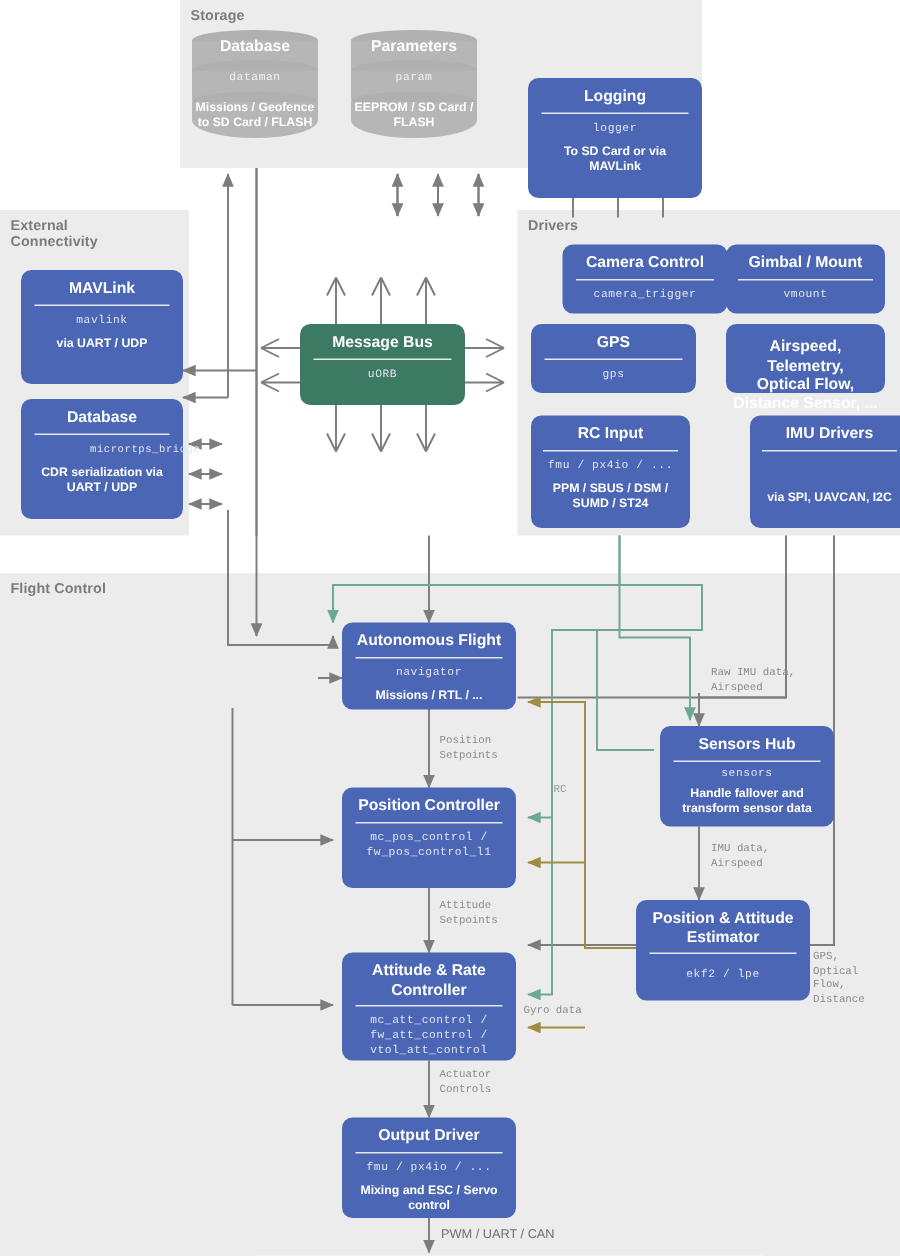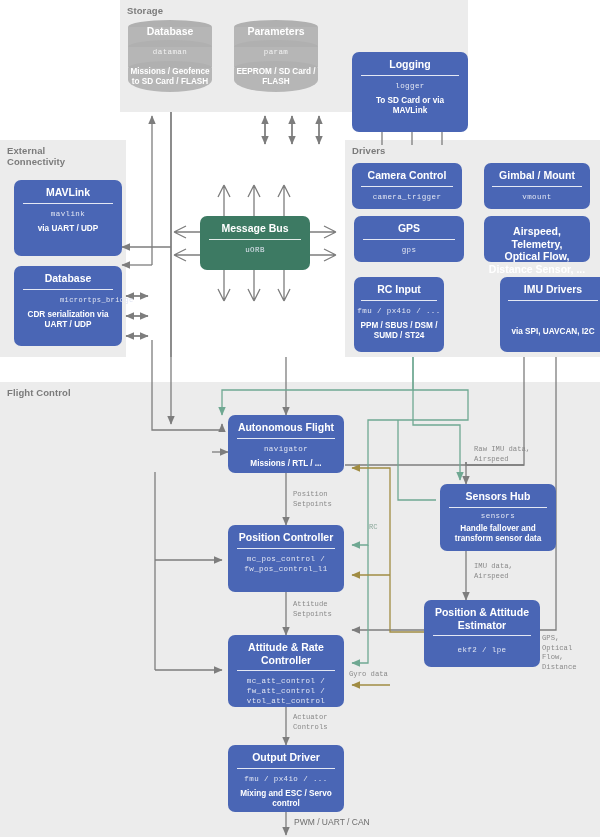--- a/index.html
+++ b/index.html
@@ -256,21 +256,21 @@
     <div class="sub" style="white-space:pre-line;">CDR serialization via
 UART / UDP</div>
   </div>
 
   <div class="box green" style="left:200px;top:216px;width:110px;height:54px;">
     <div class="t">Message Bus</div>
     <div class="rule"></div>
     <div class="mono">uORB</div>
   </div>
 
-  <div class="box" style="left:352px;top:163px;width:110px;height:46px;">
+  <div class="box" style="left:375px;top:163px;width:110px;height:46px;">
     <div class="t">Camera Control</div>
     <div class="rule"></div>
     <div class="mono">camera_trigger</div>
   </div>
 
   <div class="box" style="left:484px;top:163px;width:106px;height:46px;">
     <div class="t">Gimbal / Mount</div>
     <div class="rule"></div>
     <div class="mono">vmount</div>
   </div>
@@ -280,21 +280,21 @@
     <div class="rule"></div>
     <div class="mono">gps</div>
   </div>
 
   <div class="box" style="left:484px;top:216px;width:106px;height:46px;padding-top:7px;">
     <div class="t" style="white-space:pre-line;">Airspeed, Telemetry,
 Optical Flow,
 Distance Sensor, ...</div>
   </div>
 
-  <div class="box" style="left:354px;top:277px;width:90px;height:75px;">
+  <div class="box" style="left:354px;top:277px;width:106px;height:75px;">
     <div class="t">RC Input</div>
     <div class="rule"></div>
     <div class="mono">fmu / px4io / ...</div>
     <div class="sub" style="white-space:pre-line;">PPM / SBUS / DSM /
 SUMD / ST24</div>
   </div>
 
   <div class="box" style="left:484px;top:277px;width:106px;height:75px;margin-left:16px;">
     <div class="t">IMU Drivers</div>
     <div class="rule"></div>

